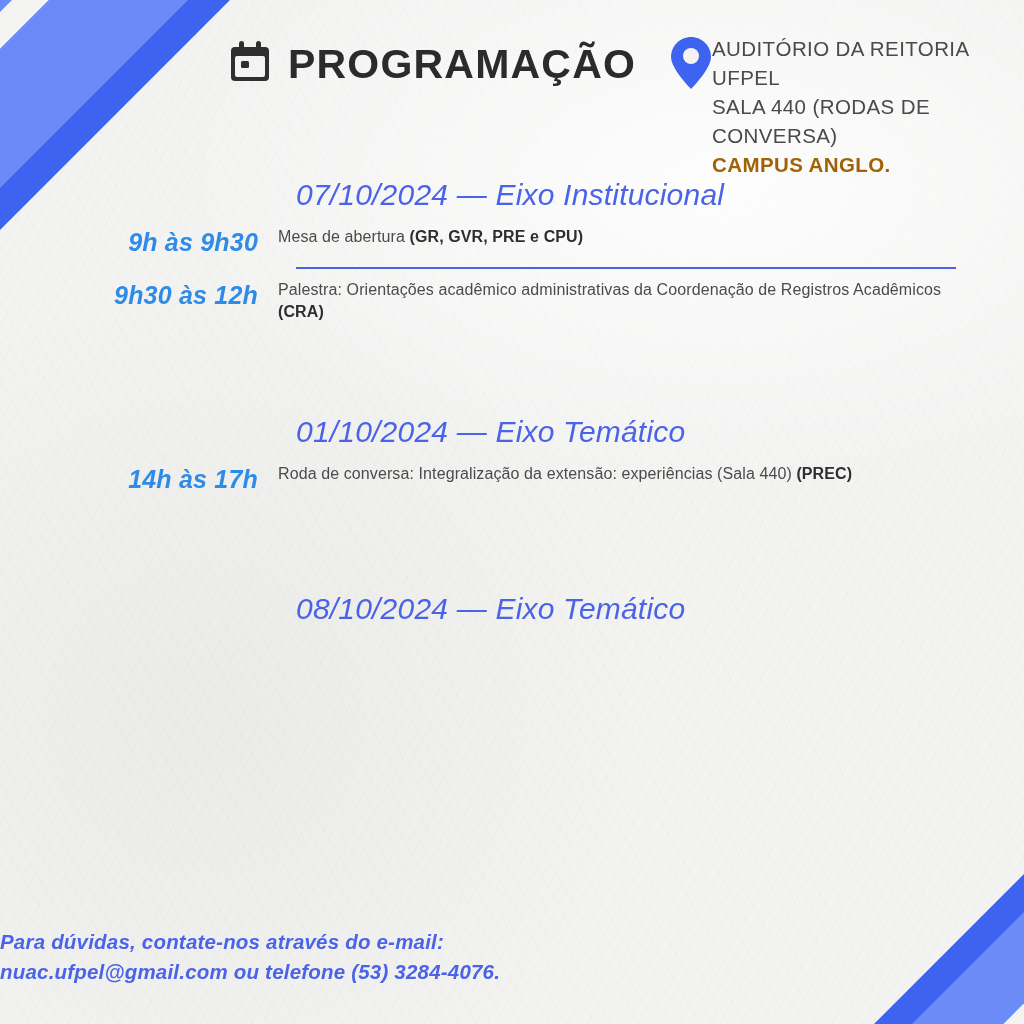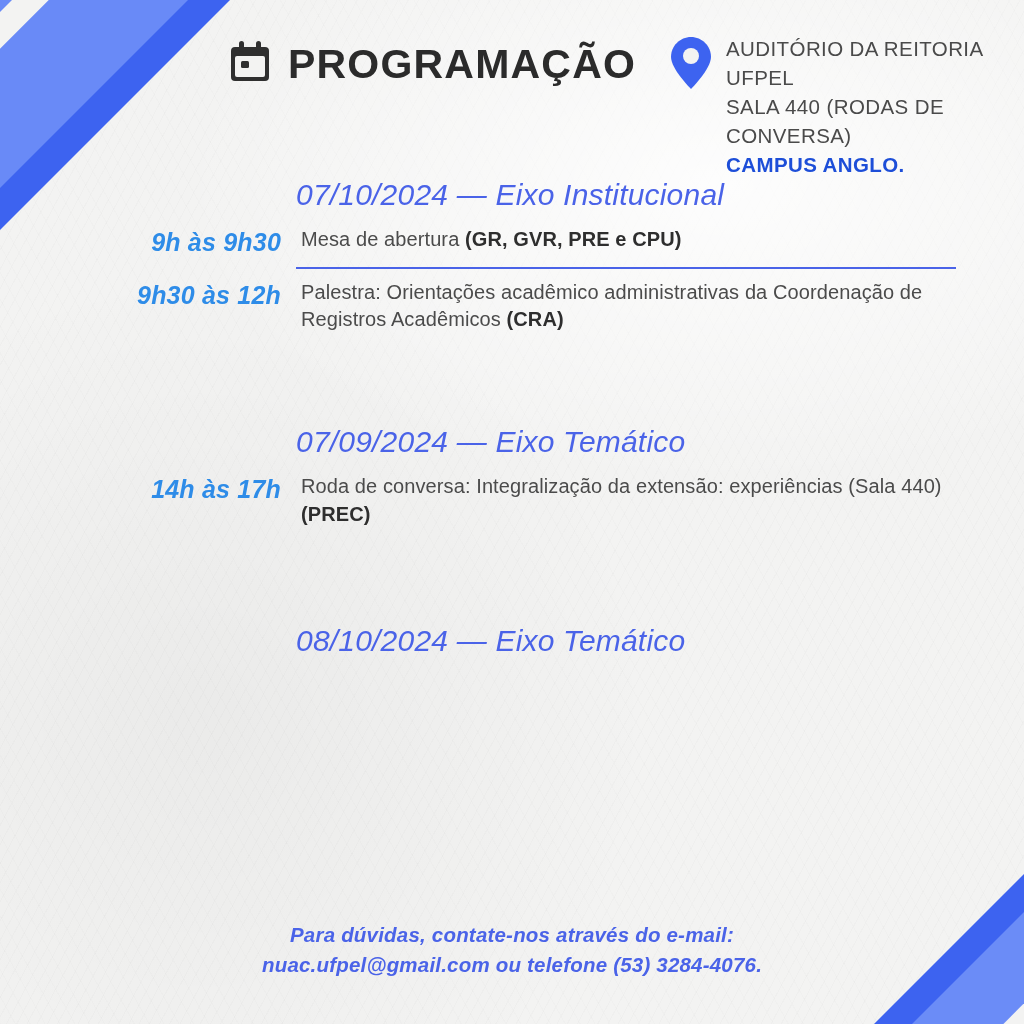--- a/index.html
+++ b/index.html
@@ -117,33 +117,32 @@
     font-size: 41px;
     font-weight: bold;
     letter-spacing: 1.2px;
     color: #2b2b2b;
     font-family: "Liberation Sans", sans-serif;
   }
 
   .venue-block {
     display: flex;
     align-items: flex-start;
-    gap: 14px;
     padding-top: 6px;
   }
   .pin-icon { display: block; flex: none; margin-top: 2px; }
   .venue-lines {
     color: #4a4a4a;
     font-size: 20.5px;
     line-height: 1.42;
     letter-spacing: 0.4px;
   }
   .venue-lines .strong {
     font-weight: bold;
-    color: #1d4ed8;
+    color: #a16207;
   }
 
   
   .schedule {
     position: absolute;
     top: 178px;
     left: 0;
     right: 0;
   }
   .section { position: relative; }
@@ -165,47 +164,46 @@
     width: 258px;
     flex: none;
     text-align: right;
     padding-right: 20px;
     font-size: 25px;
     font-style: italic;
     font-weight: bold;
     color: #2e8ce8;
     line-height: 1.32;
     letter-spacing: 0.2px;
-    padding-left: 23px;
   }
   .row-desc {
     flex: 1;
     padding-right: 40px;
-    font-size: 20px;
+    font-size: 16px;
     color: #4b4b4b;
     line-height: 1.36;
     letter-spacing: 0.1px;
   }
   .row-desc b { color: #2e2e2e; font-weight: bold; }
   .divider {
     height: 2px;
     background: #4a63e8;
     margin: 8px 68px 10px 296px;
   }
 
   .gap-1 { height: 86px; }
   .gap-2 { height: 90px; }
 
   
   .footer {
     position: absolute;
     left: 0;
     right: 0;
-    bottom: 43px;
-    text-align: center;
+    bottom: 36px;
+    text-align: left;
     color: #4a63e8;
     font-size: 20.5px;
     font-style: italic;
     font-weight: bold;
     line-height: 1.5;
     letter-spacing: 0.2px;
   }
 </style>
 </head>
 <body>
@@ -263,21 +261,21 @@
         <div class="row">
           <div class="row-time">9h30 às 12h</div>
           <div class="row-desc"><span>Palestra: Orientações acadêmico administrativas da Coordenação de Registros Acadêmicos </span><b>(CRA)</b></div>
         </div>
       </div>
     </div>
 
     <div class="gap-1"></div>
 
     <div class="section">
-      <div class="section-title">07/09/2024 — Eixo Temático</div>
+      <div class="section-title">01/10/2024 — Eixo Temático</div>
       <div class="rows">
         <div class="row">
           <div class="row-time">14h às 17h</div>
           <div class="row-desc"><span>Roda de conversa: Integralização da extensão: experiências (Sala 440) </span><b>(PREC)</b></div>
         </div>
       </div>
     </div>
 
     <div class="gap-2"></div>
 

